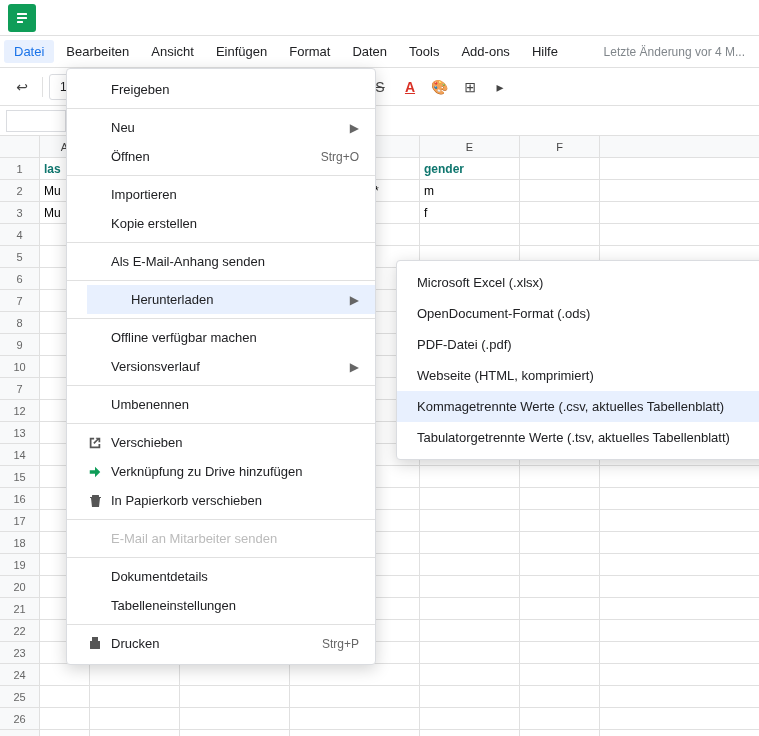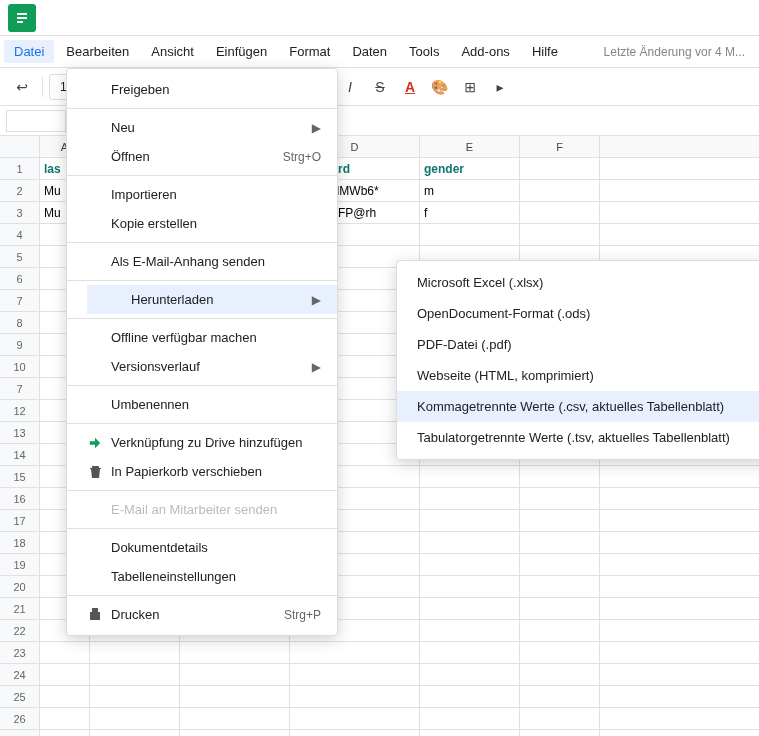--- a/index.html
+++ b/index.html
@@ -160,21 +160,21 @@
     .col-c { width: 110px; min-width: 110px; }
     .col-d { width: 130px; min-width: 130px; }
     .col-e { width: 100px; min-width: 100px; }
     .col-f { width: 80px; min-width: 80px; }
 
     
     .datei-menu {
       position: absolute;
       top: 68px;
       left: 66px;
-      width: 272px;
+      width: 310px;
       background: #fff;
       border: 1px solid #dadce0;
       border-radius: 4px;
       box-shadow: 0 4px 16px rgba(0,0,0,0.18);
       z-index: 100;
       padding: 6px 0;
     }
     .datei-menu-item {
       display: flex;
       align-items: center;
@@ -600,20 +600,28 @@
     <span class="arrow">▶</span>
   </div>
   <div class="menu-divider"></div>
   <div class="datei-menu-item">
     <span class="icon-space"></span>
     <span>Umbenennen</span>
   </div>
   <div class="menu-divider"></div>
   <div class="datei-menu-item">
     <span class="icon-space">
+      <svg width="14" height="14" viewBox="0 0 16 16" fill="#555">
+          <path d="M2 2h5v2H4v8h8v-3h2v5H2V2zm7 0h5v5h-2V4.4L7.4 9 6 7.6 10.6 3H9V0z"></path>
+        </svg>
+    </span>
+    <span>Verschieben</span>
+  </div>
+  <div class="datei-menu-item">
+    <span class="icon-space">
       <svg width="14" height="14" viewBox="0 0 16 16" fill="#0f9d58">
           <polygon points="8,2 14,8 8,14 8,10 2,10 2,6 8,6"></polygon>
         </svg>
     </span>
     <span>Verknüpfung zu Drive hinzufügen</span>
   </div>
   <div class="datei-menu-item">
     <span class="icon-space">
       <svg width="13" height="14" viewBox="0 0 13 14" fill="#555">
           <path d="M1 3h11v1H1V3zm2 0V1.5A.5.5 0 013.5 1h6a.5.5 0 01.5.5V3M4 5v6m2-6v6m3-6v6M2 4l1 9h7l1-9H2z"></path>

